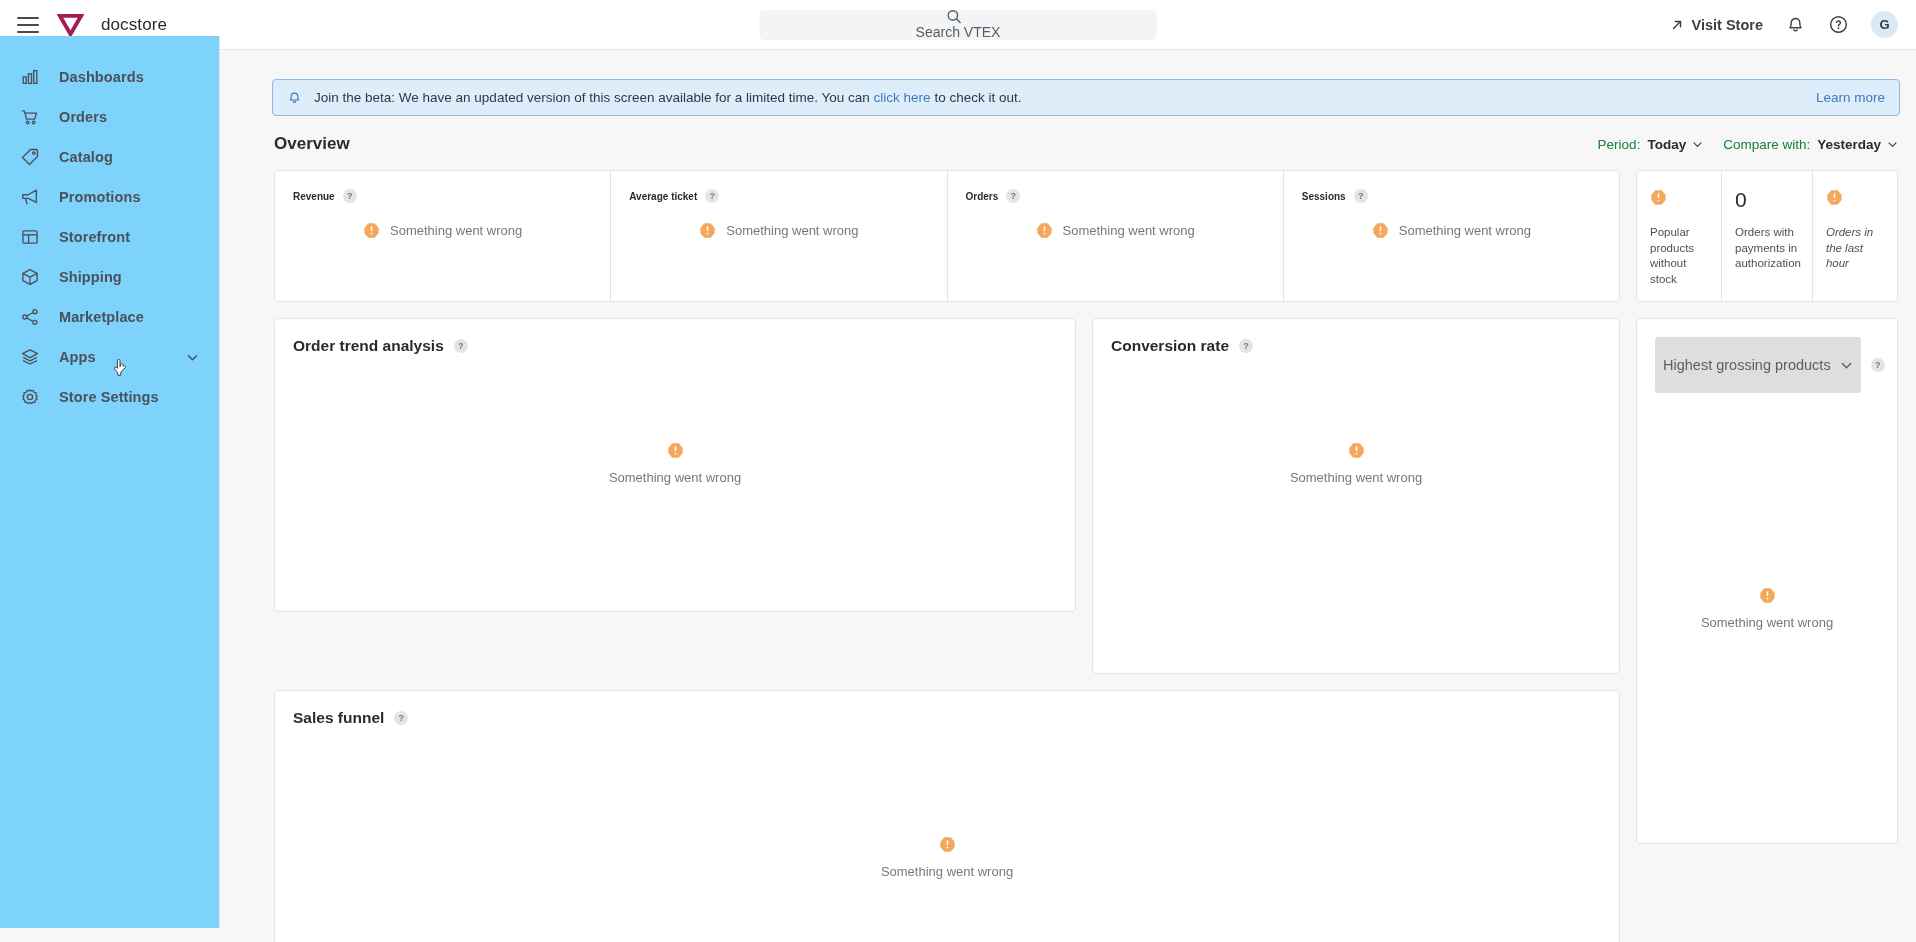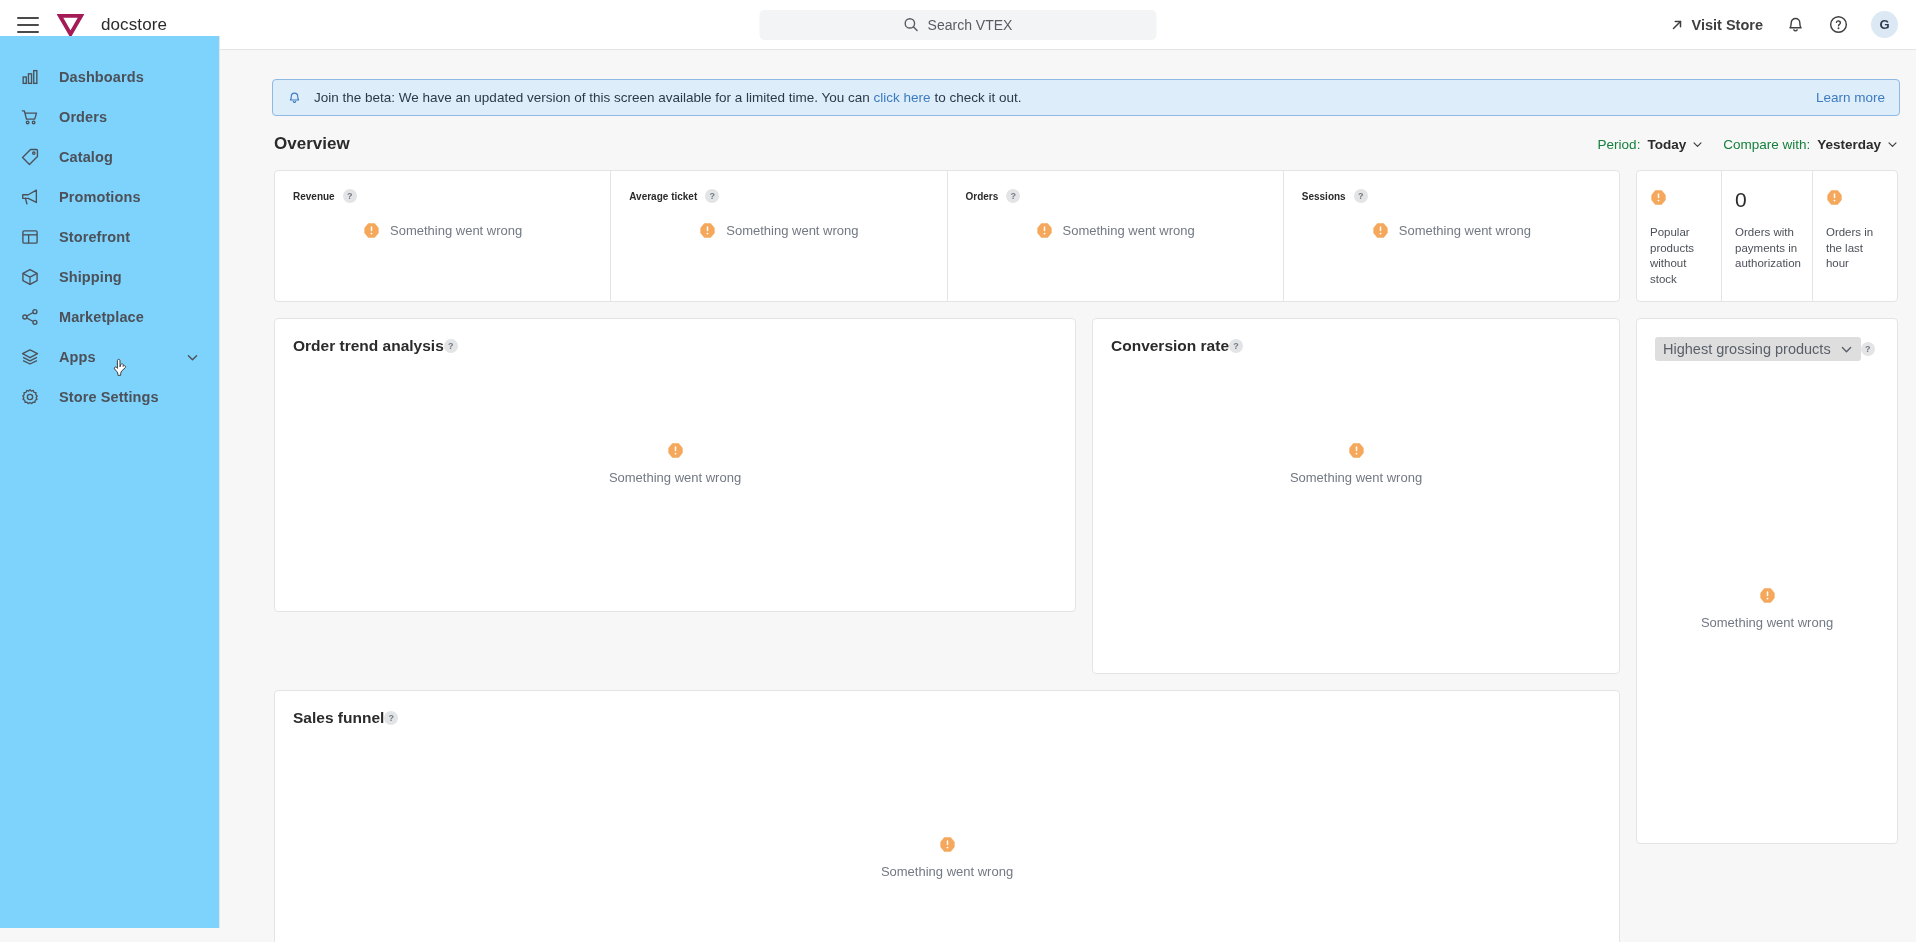--- a/index.html
+++ b/index.html
@@ -39,20 +39,21 @@
     letter-spacing: .1px;
   }
 
   .search-wrap {
     position: absolute; left: 50%; transform: translateX(-50%);
     width: 397px; height: 30px;
     background: #F2F4F5;
     border-radius: 5px;
     display: flex; align-items: center; justify-content: center;
     cursor: text;
+    flex-direction: column;
   }
   .search-icon { width: 15px; height: 15px; margin-right: 9px; flex: none; }
   .search-text { font-size: 14px; color: #585C63; }
 
   .topbar-right {
     position: absolute; right: 18px;
     display: flex; align-items: center; gap: 22px;
   }
   .visit-store {
     display: flex; align-items: center; gap: 8px;
@@ -159,60 +160,60 @@
   }
   .err-text { font-size: 13px; color: #727983; }
 
   
   .mini-card { width: 262px; display: flex; flex: none; }
   .mini-cell {
     flex: 1 1 0;
     padding: 18px 11px 14px 13px;
     border-right: 1px solid #E3E4E6;
   }
-  .mini-cell:last-child { border-right: none; }
+  .mini-cell:last-child { border-right: none; font-style: italic; }
   .mini-value { font-size: 21px; color: #2B2B2B; line-height: 1; margin-bottom: 15px; }
   .mini-label { font-size: 11.5px; color: #4C5159; line-height: 1.35; }
   .mini-ico { margin-bottom: 15px; }
 
   
   .panels {
     display: flex; gap: 16px;
     margin: 16px 18px 0 18px;
   }
   .panels-left { flex: 1 1 auto; }
   .panels-right { width: 262px; flex: none; }
 
   .panel-row { display: flex; gap: 16px; }
   .panel {
     background: #FFFFFF;
     border: 1px solid #E3E4E6;
     border-radius: 4px;
     position: relative;
   }
   .panel-head {
-    display: flex; align-items: center; gap: 0;
+    display: flex; align-items: center; gap: 10px;
     padding: 18px 0 0 18px;
   }
   .panel-title { font-size: 15.5px; font-weight: 700; color: #2B2B2B; }
   .panel-error {
     position: absolute; left: 0; right: 0;
     display: flex; flex-direction: column; align-items: center; gap: 11px;
   }
   .panel-error .err-text { font-size: 13px; }
 
   .trend-panel { flex: 1 1 0; height: 294px; }
   .conv-panel { width: 528px; flex: none; height: 356px; }
   .funnel-panel { height: 408px; margin-top: 16px; }
 
   .right-panel { height: 526px; }
   .select-pill {
     display: inline-flex; align-items: center; gap: 9px;
     background: #DEDEDE; border-radius: 3px;
-    padding: 4px 8px; cursor: pointer;
+    padding: 20px 8px; cursor: pointer;
   }
   .select-pill-text { font-size: 14.5px; color: #5A6069; font-weight: 400; }
 
   .warn-ico { flex: none; }
 </style>
 </head>
 <body>
 
 <div class="topbar">
   <div class="hamburger">

